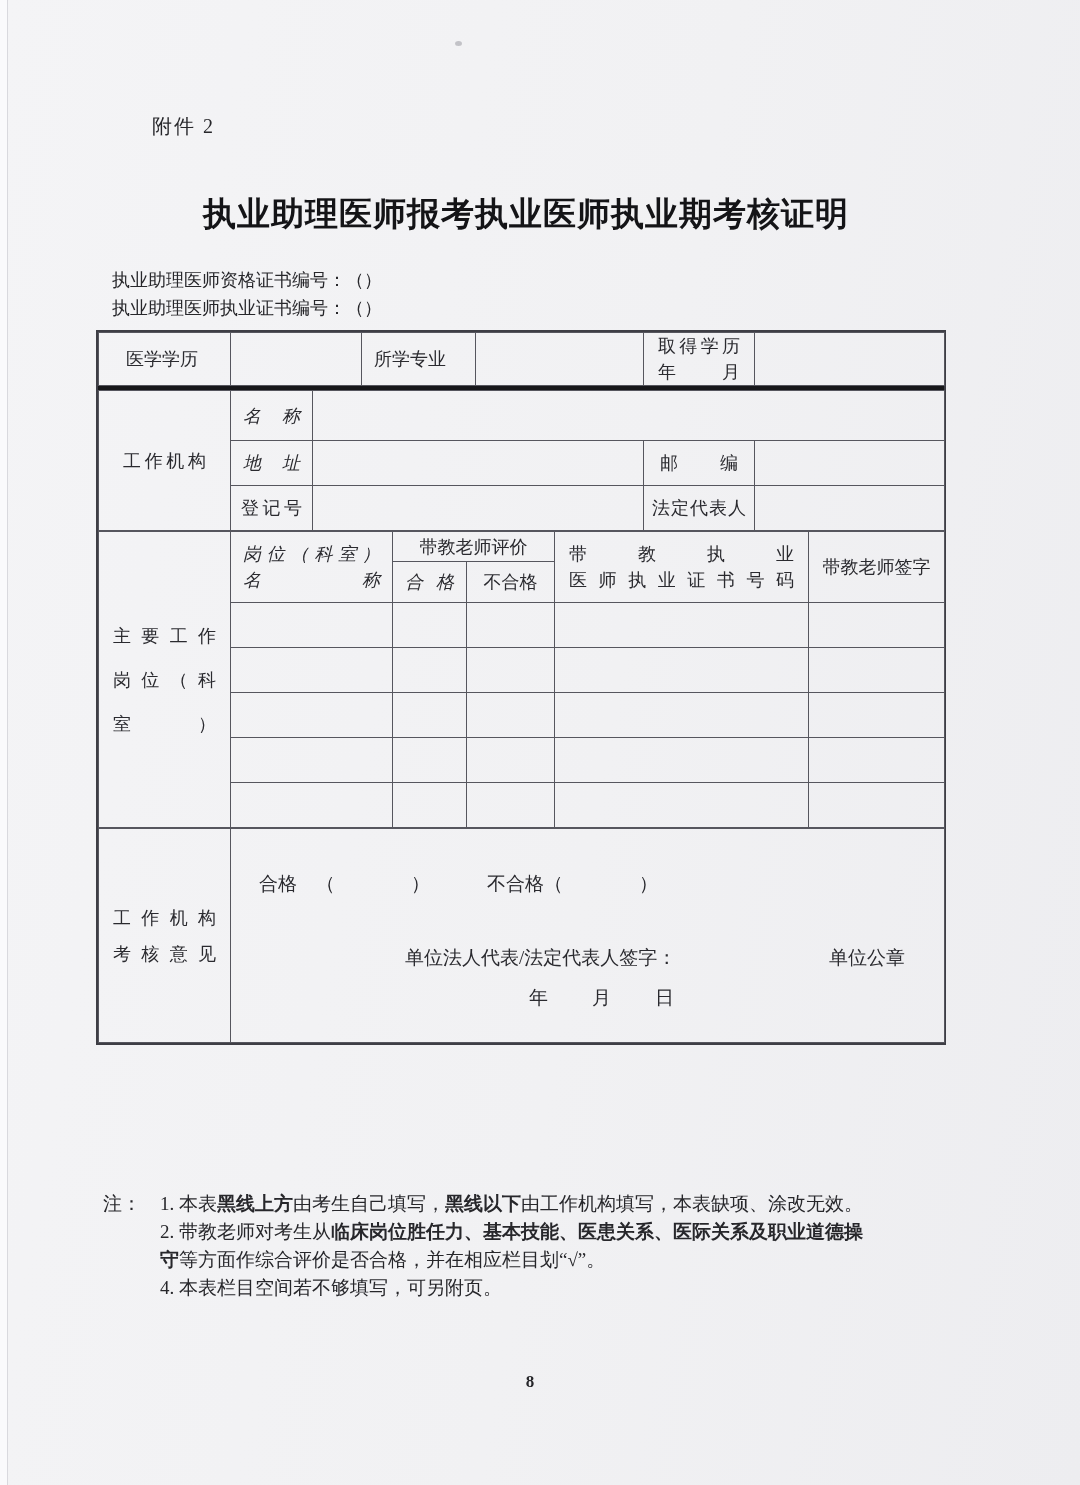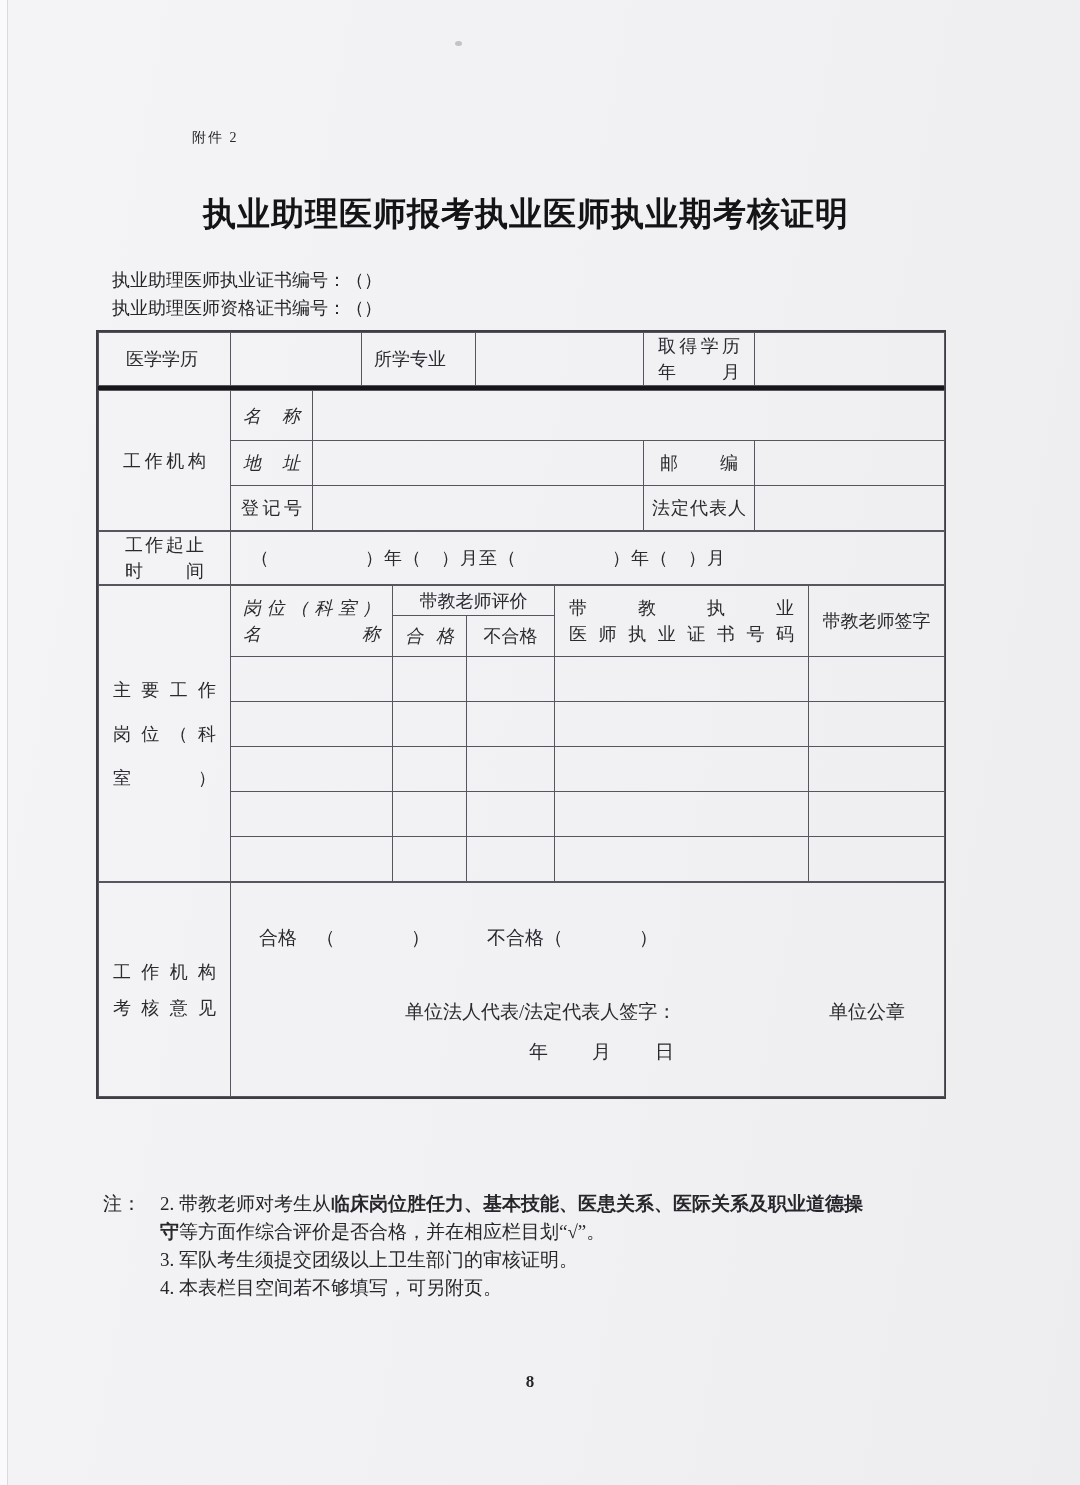--- a/index.html
+++ b/index.html
@@ -10,21 +10,21 @@
     margin:0 auto;
     background:linear-gradient(100deg,#f4f4f6 0%,#f1f1f3 55%,#ededf0 100%);
     font-family:"Liberation Serif","DejaVu Serif",serif;
     color:#27272b;
     overflow:hidden;
   }
   .scan-edge{position:absolute;left:0;top:0;width:7px;height:100%;
     background:#fafafc;border-right:1px solid #d9d9de;}
   .scan-speck{position:absolute;left:455px;top:41px;width:7px;height:5px;
     border-radius:50%;background:#9b9ba2;opacity:.55;}
-  .attachment{position:absolute;left:152px;top:129px;font-size:14px;letter-spacing:2px;margin-left:40px;}
+  .attachment{position:absolute;left:152px;top:113px;font-size:20px;letter-spacing:2px;}
   .title{
     position:absolute;left:0;right:0;top:192px;text-align:center;
     transform:translateX(-14px);
     font-family:"Liberation Sans","DejaVu Sans",sans-serif;
     font-weight:900;font-size:33px;letter-spacing:1px;color:#141417;
   }
   .cert-lines{position:absolute;left:112px;top:266px;font-size:18px;line-height:28px;}
   
   .form{
     position:absolute;left:96px;top:330px;width:846px;
@@ -67,22 +67,22 @@
 <body>
 
 <div class="page">
   <div class="scan-edge"></div>
   <div class="scan-speck"></div>
 
   <div class="attachment">附件 2</div>
   <div class="title">执业助理医师报考执业医师执业期考核证明</div>
 
   <div class="cert-lines">
+    <div>执业助理医师资格证书编号：（）</div>
     <div>执业助理医师执业证书编号：（）</div>
-    <div>执业助理医师资格证书编号：（）</div>
   </div>
 
   <div class="form">
 
     <table class="sec sec-a">
       <colgroup>
         <col style="width:132px">
           <col style="width:131px">
           <col style="width:114px">
         <col style="width:168px">
@@ -126,33 +126,20 @@
       </tr>
       <tr class="h45">
         <td class="spread pad10">登记号</td>
         <td></td>
         <td class="spread pad8">法定代表人</td>
         <td></td>
       </tr>
     </tbody>
       </table>
 
-    <table class="sec sec-c">
-      <colgroup>
-          <col style="width:132px">
-          <col style="width:714px">
-        </colgroup>
-      <tbody>
-          <tr class="h52">
-        <td class="spread multiline pad26">工作起止
-时间</td>
-        <td class="pl20 period-value">（　　　　　）年（　）月至（　　　　　）年（　）月</td>
-      </tr>
-    </tbody>
-      </table>
 
     <table class="sec sec-d">
       <colgroup>
         <col style="width:132px">
           <col style="width:162px">
           <col style="width:74px">
         <col style="width:88px">
           <col style="width:254px">
           <col style="width:136px">
       </colgroup>
@@ -225,20 +212,20 @@
           <span class="assess-date">年　　月　　日</span>
         </td>
       </tr>
     </tbody>
       </table>
   </div>
 
   <div class="notes">
     <span class="notes-label">注：</span>
     <div class="notes-items">
+      <div class="note-item"><span>1. 本表</span><span class="b">黑线上方</span><span>由考生自己填写，</span><span class="b">黑线以下</span><span>由工作机构填写，本表缺项、涂改无效。</span></div>
       <div class="note-item"><span>2. 带教老师对考生从</span><span class="b">临床岗位胜任力、基本技能、医患关系、医际关系及职业道德操守</span><span>等方面作综合评价是否合格，并在相应栏目划“√”。</span></div>
-      <div class="note-item"><span>3. 军队考生须提交团级以上卫生部门的审核证明。</span></div>
       <div class="note-item"><span>4. 本表栏目空间若不够填写，可另附页。</span></div>
     </div>
   </div>
 
   <div class="page-number">8</div>
 </div>
 
 </body></html>

